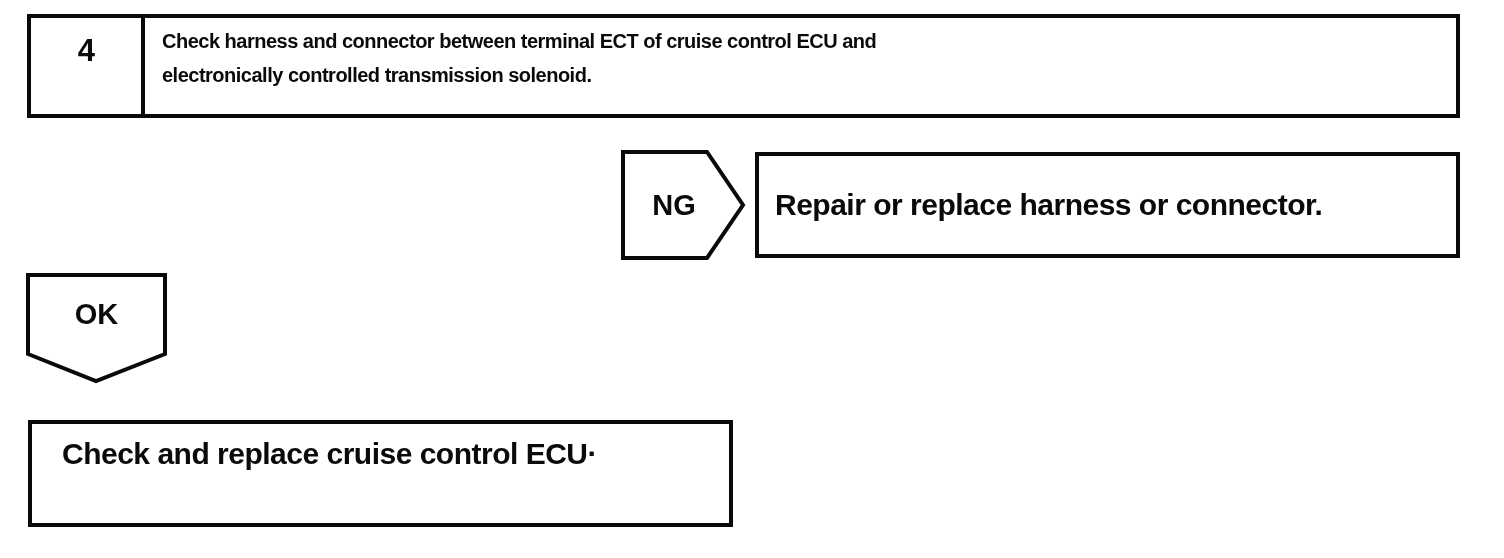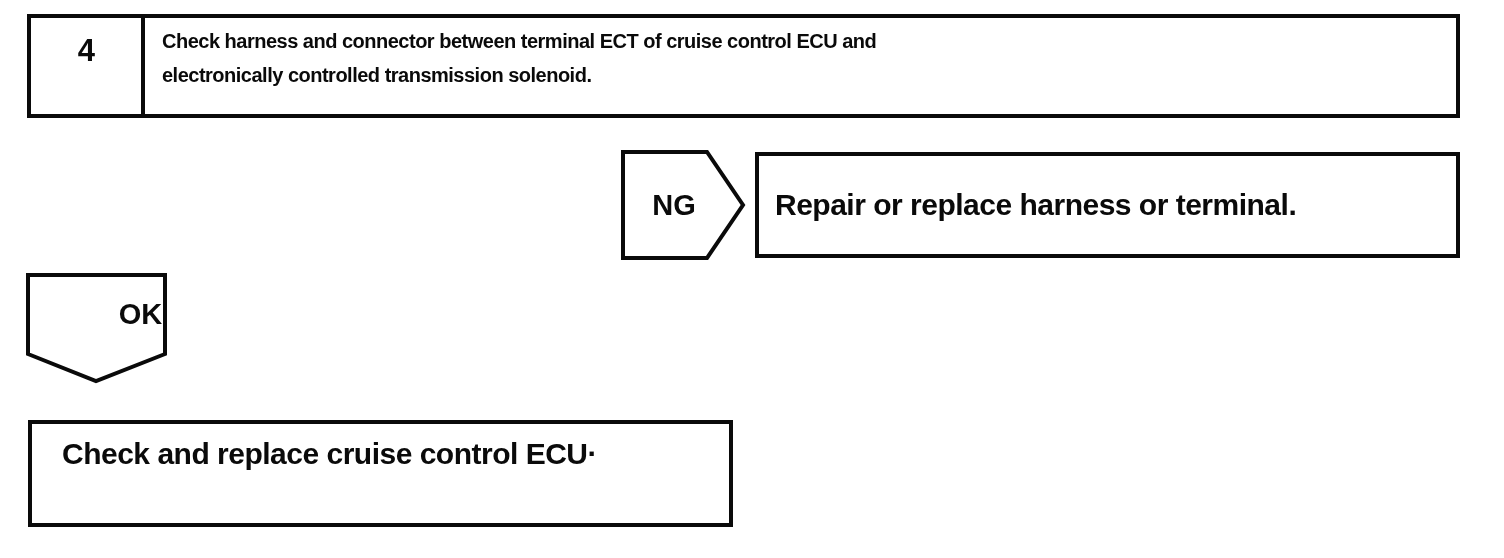--- a/index.html
+++ b/index.html
@@ -61,21 +61,21 @@
     display: flex;
     align-items: center;
     justify-content: center;
     font-size: 29px;
     line-height: 29px;
     letter-spacing: 0;
   }
   .ng-pointer { left: 621px; top: 150px; width: 124px; height: 110px; }
   .ng-pointer .pointer-label { left: 0; top: 0; width: 106px; height: 110px; }
   .ok-pointer { left: 26px; top: 273px; width: 141px; height: 110px; }
-  .ok-pointer .pointer-label { left: 0; top: 0; width: 141px; height: 82px; margin-left: 44px; }
+  .ok-pointer .pointer-label { left: 0; top: 0; width: 141px; height: 82px; }
   
   .repair-box {
     left: 755px; top: 152px;
     width: 705px; height: 106px;
     display: flex;
     align-items: center;
     padding-left: 16px;
     font-size: 30px;
     line-height: 34px;
   }
@@ -100,21 +100,21 @@
   </div>
 
   <div class="pointer ng-pointer">
     <svg width="124" height="110" viewBox="0 0 124 110">
       <polygon points="2,2 86,2 122,55 86,108 2,108" fill="#ffffff" stroke-width="4" stroke-linejoin="miter" stroke="#0a0a0a"></polygon>
     </svg>
     <span class="pointer-label">NG</span>
   </div>
 
   <div class="box repair-box">
-    <span>Repair or replace harness or terminal.</span>
+    <span>Repair or replace harness or connector.</span>
   </div>
 
   <div class="pointer ok-pointer">
     <svg width="141" height="110" viewBox="0 0 141 110">
       <polygon points="2,2 139,2 139,81 70,108 2,81" fill="#ffffff" stroke-width="4" stroke-linejoin="miter" stroke="#0a0a0a"></polygon>
     </svg>
     <span class="pointer-label">OK</span>
   </div>
 
   <div class="box final-box">

